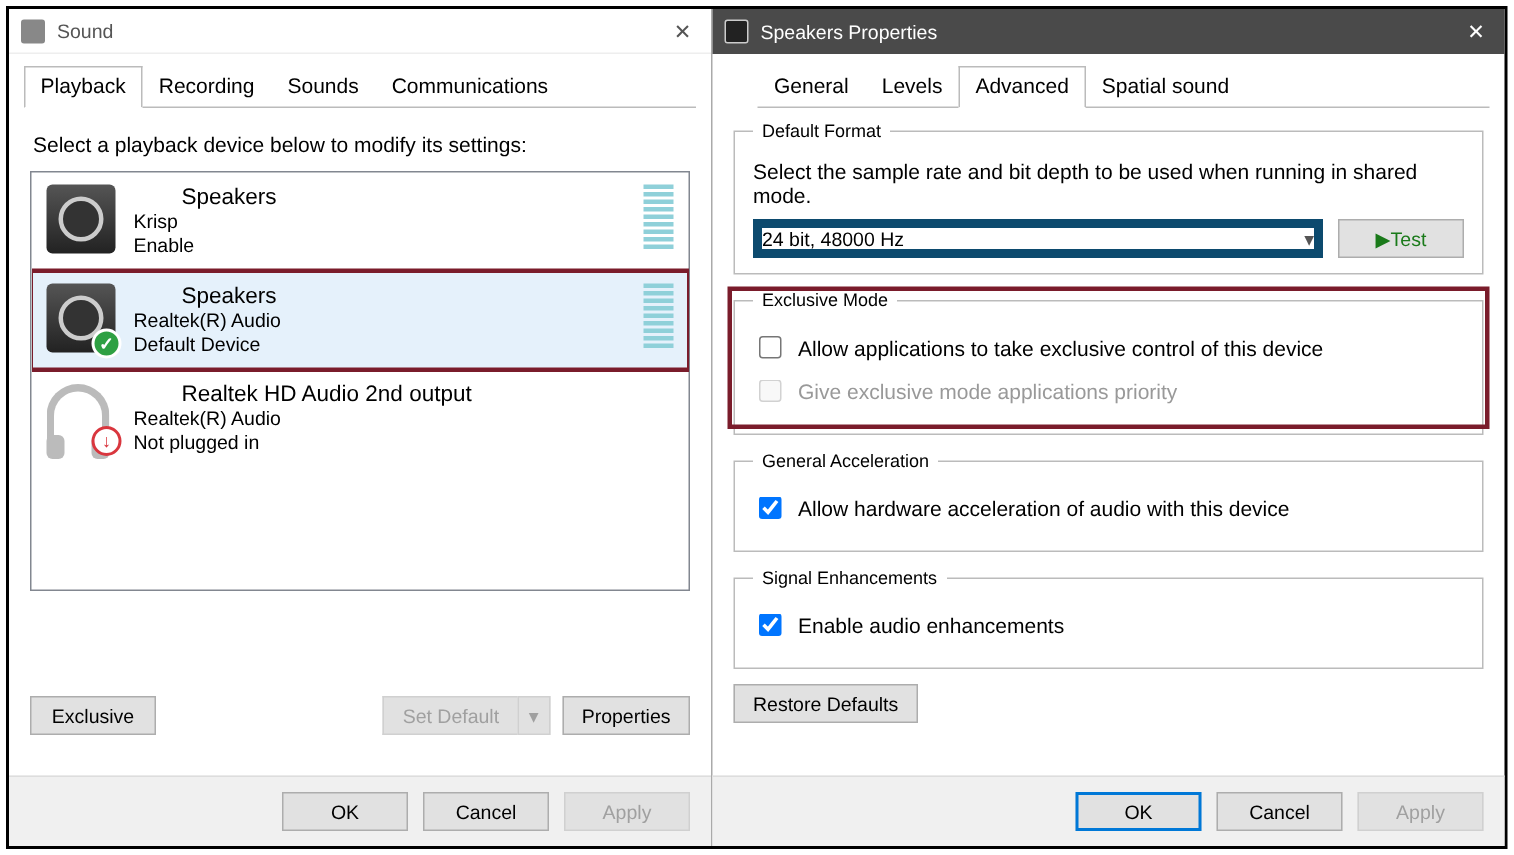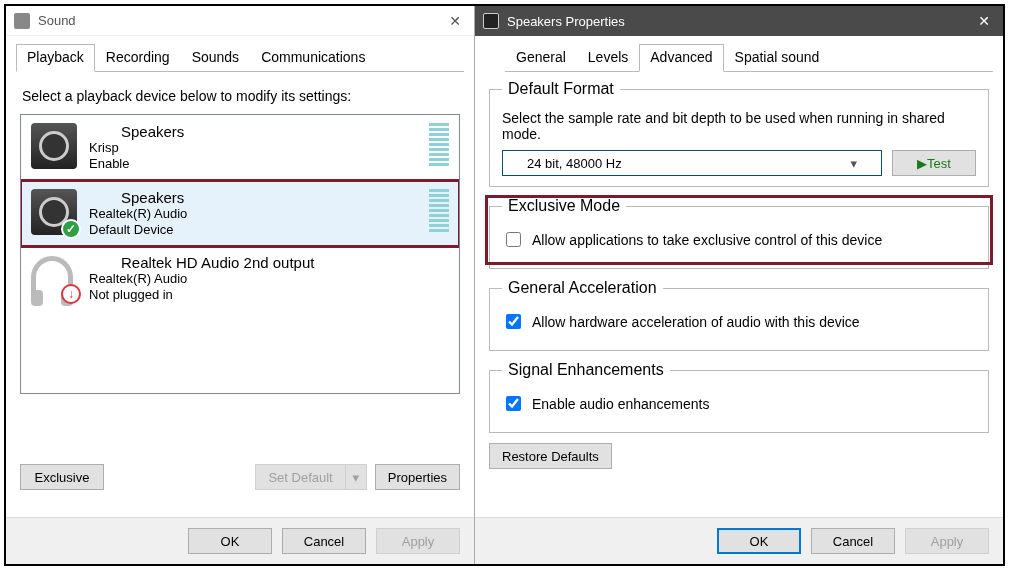--- a/index.html
+++ b/index.html
@@ -54,22 +54,22 @@
   .btn { min-width: 84px; height: 26px; background: #e1e1e1; border: 1px solid #adadad; font-size: 13px; padding: 0 12px; cursor:pointer; display:inline-flex;align-items:center;justify-content:center;}
   .btn.disabled { color: #a0a0a0; border-color:#d0d0d0; cursor:default;}
   .btn.default { border: 2px solid #0078d7; }
   .btn.green{color:#1a7a1a;}
   .splitbtn { display:inline-flex; }
   .splitbtn .main{border-right:none;}
   .splitbtn .arrow{min-width:22px;padding:0;}
 
   
   fieldset.group { border: 1px solid #bbb; margin: 8px 14px 10px 14px; padding: 12px 12px 10px 12px; font-size: 14px; position:relative;}
-  fieldset.group legend { padding: 0 6px; color: #000; font-size: 16px;}
-  .sel { width: 380px; height: 26px; border:1px solid #0c4a6e; background:#fff; display:inline-flex;align-items:center;padding:0 24px;justify-content:space-between;cursor:pointer;font-size:13px;}
+  fieldset.group legend { padding: 0 6px; color: #000; font-size: 12px;}
+  .sel { width: 380px; height: 26px; border:6px solid #0c4a6e; background:#fff; display:inline-flex;align-items:center;padding:0 0;justify-content:space-between;cursor:pointer;font-size:13px;}
   .sel .caret::after{content:"▾";color:#555;}
   .rowflex{display:flex;gap:10px;align-items:center;margin-top:8px;}
   label.chk { display:flex; align-items:center; gap:8px; font-size:14px; margin: 2px 0 8px 0; cursor:pointer;}
   label.chk.disabled{color:#999;cursor:default;}
   input[type=checkbox]{width:15px;height:15px;}
 
   .dlg-bottom { position:absolute; bottom:0; left:0; right:0; background:#f0f0f0; border-top:1px solid #ddd; padding:10px 14px; display:flex; justify-content:flex-end; gap:10px;}
 
   .annot-box { position:absolute; border:3px solid #7a1c2b; pointer-events:none;}
 </style>
@@ -205,20 +205,24 @@
       </div>
     </fieldset>
 
     <div style="position:relative;">
       <fieldset class="group">
         <legend>Exclusive Mode</legend>
         <label class="chk">
           <input type="checkbox" style=""> 
             <span>Allow applications to take exclusive control of this device</span>
         </label>
+        <label class="chk disabled">
+          <input type="checkbox" disabled="" style=""> 
+            <span>Give exclusive mode applications priority</span>
+        </label>
       </fieldset>
       <div class="annot-box" style="left:10px;right:10px;top:-2px;bottom:4px;"></div>
     </div>
 
     <fieldset class="group">
       <legend>General Acceleration</legend>
       <label class="chk">
         <input type="checkbox" checked="" style=""> 
           <span>Allow hardware acceleration of audio with this device</span>
       </label>

